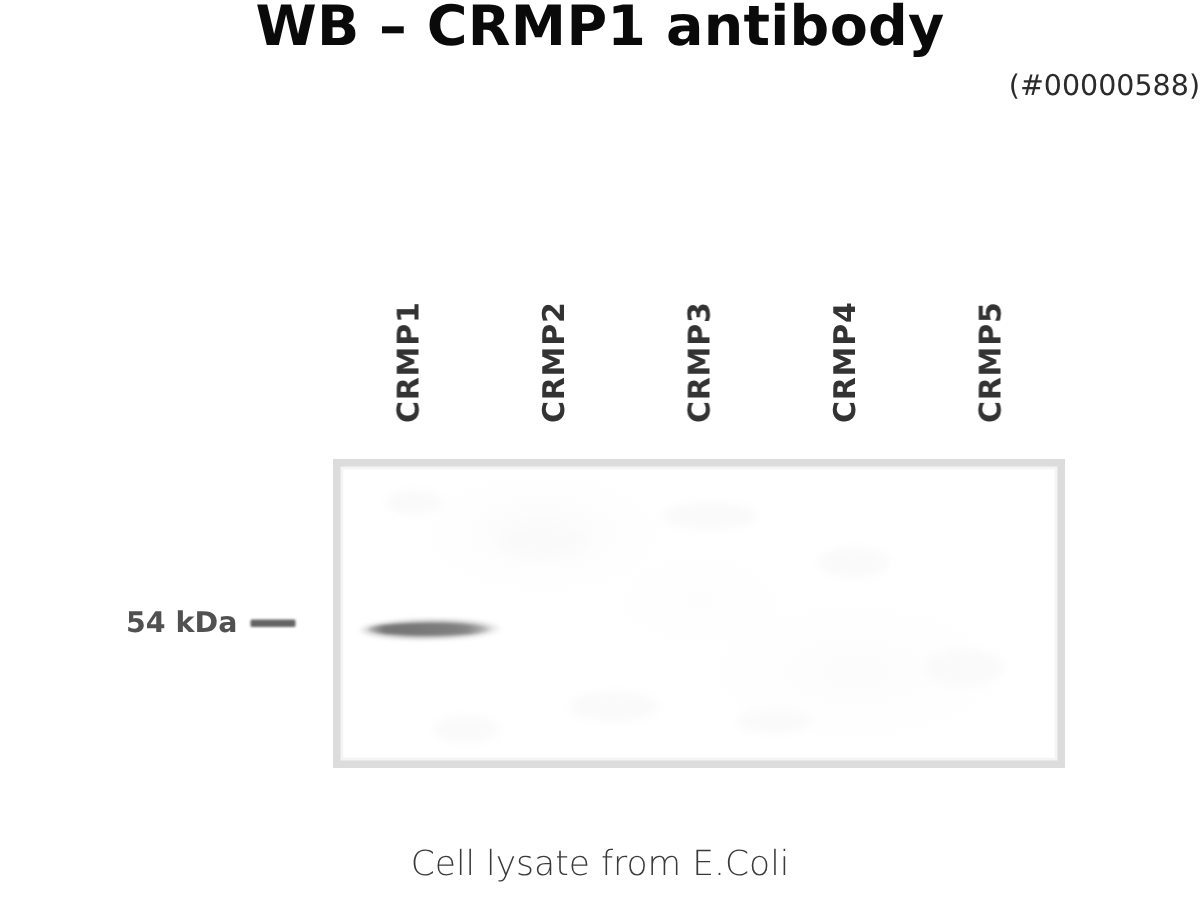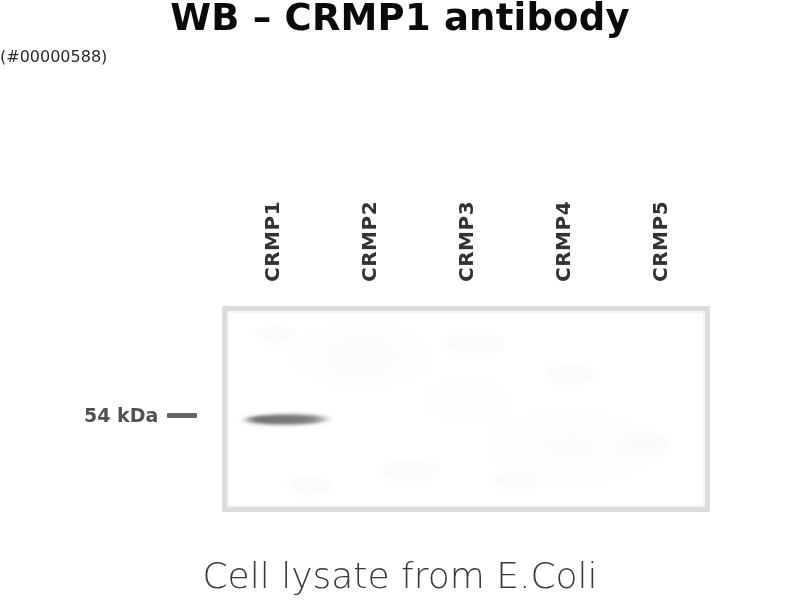--- a/index.html
+++ b/index.html
@@ -29,24 +29,24 @@
     letter-spacing: 0.2px;
     line-height: 44px;
     color: #0a0a0a;
     white-space: nowrap;
   }
   #figure-subtitle {
     position: absolute;
     left: 0;
     top: 44px;
     width: 800px;
-    text-align: left;
+    text-align: right;
     font-family: "DejaVu Sans", "Liberation Sans", sans-serif;
     font-weight: 400;
-    font-size: 16px;
+    font-size: 19px;
     line-height: 26px;
     color: #2b2b2b;
     white-space: nowrap;
   }
 
   
   #lane-labels {
     position: absolute;
     left: 0;
     top: 0;
@@ -168,21 +168,21 @@
 
   
   #figure-caption {
     position: absolute;
     left: 0;
     top: 557px;
     width: 800px;
     text-align: center;
     font-family: "DejaVu Sans", "Liberation Sans", sans-serif;
     font-weight: 300;
-    font-size: 36px;
+    font-size: 23px;
     line-height: 38px;
     color: #3a3a3a;
     white-space: nowrap;
   }
 </style>
 </head>
 <body>
 
 <div id="figure-title">WB – CRMP1 antibody</div>
 

